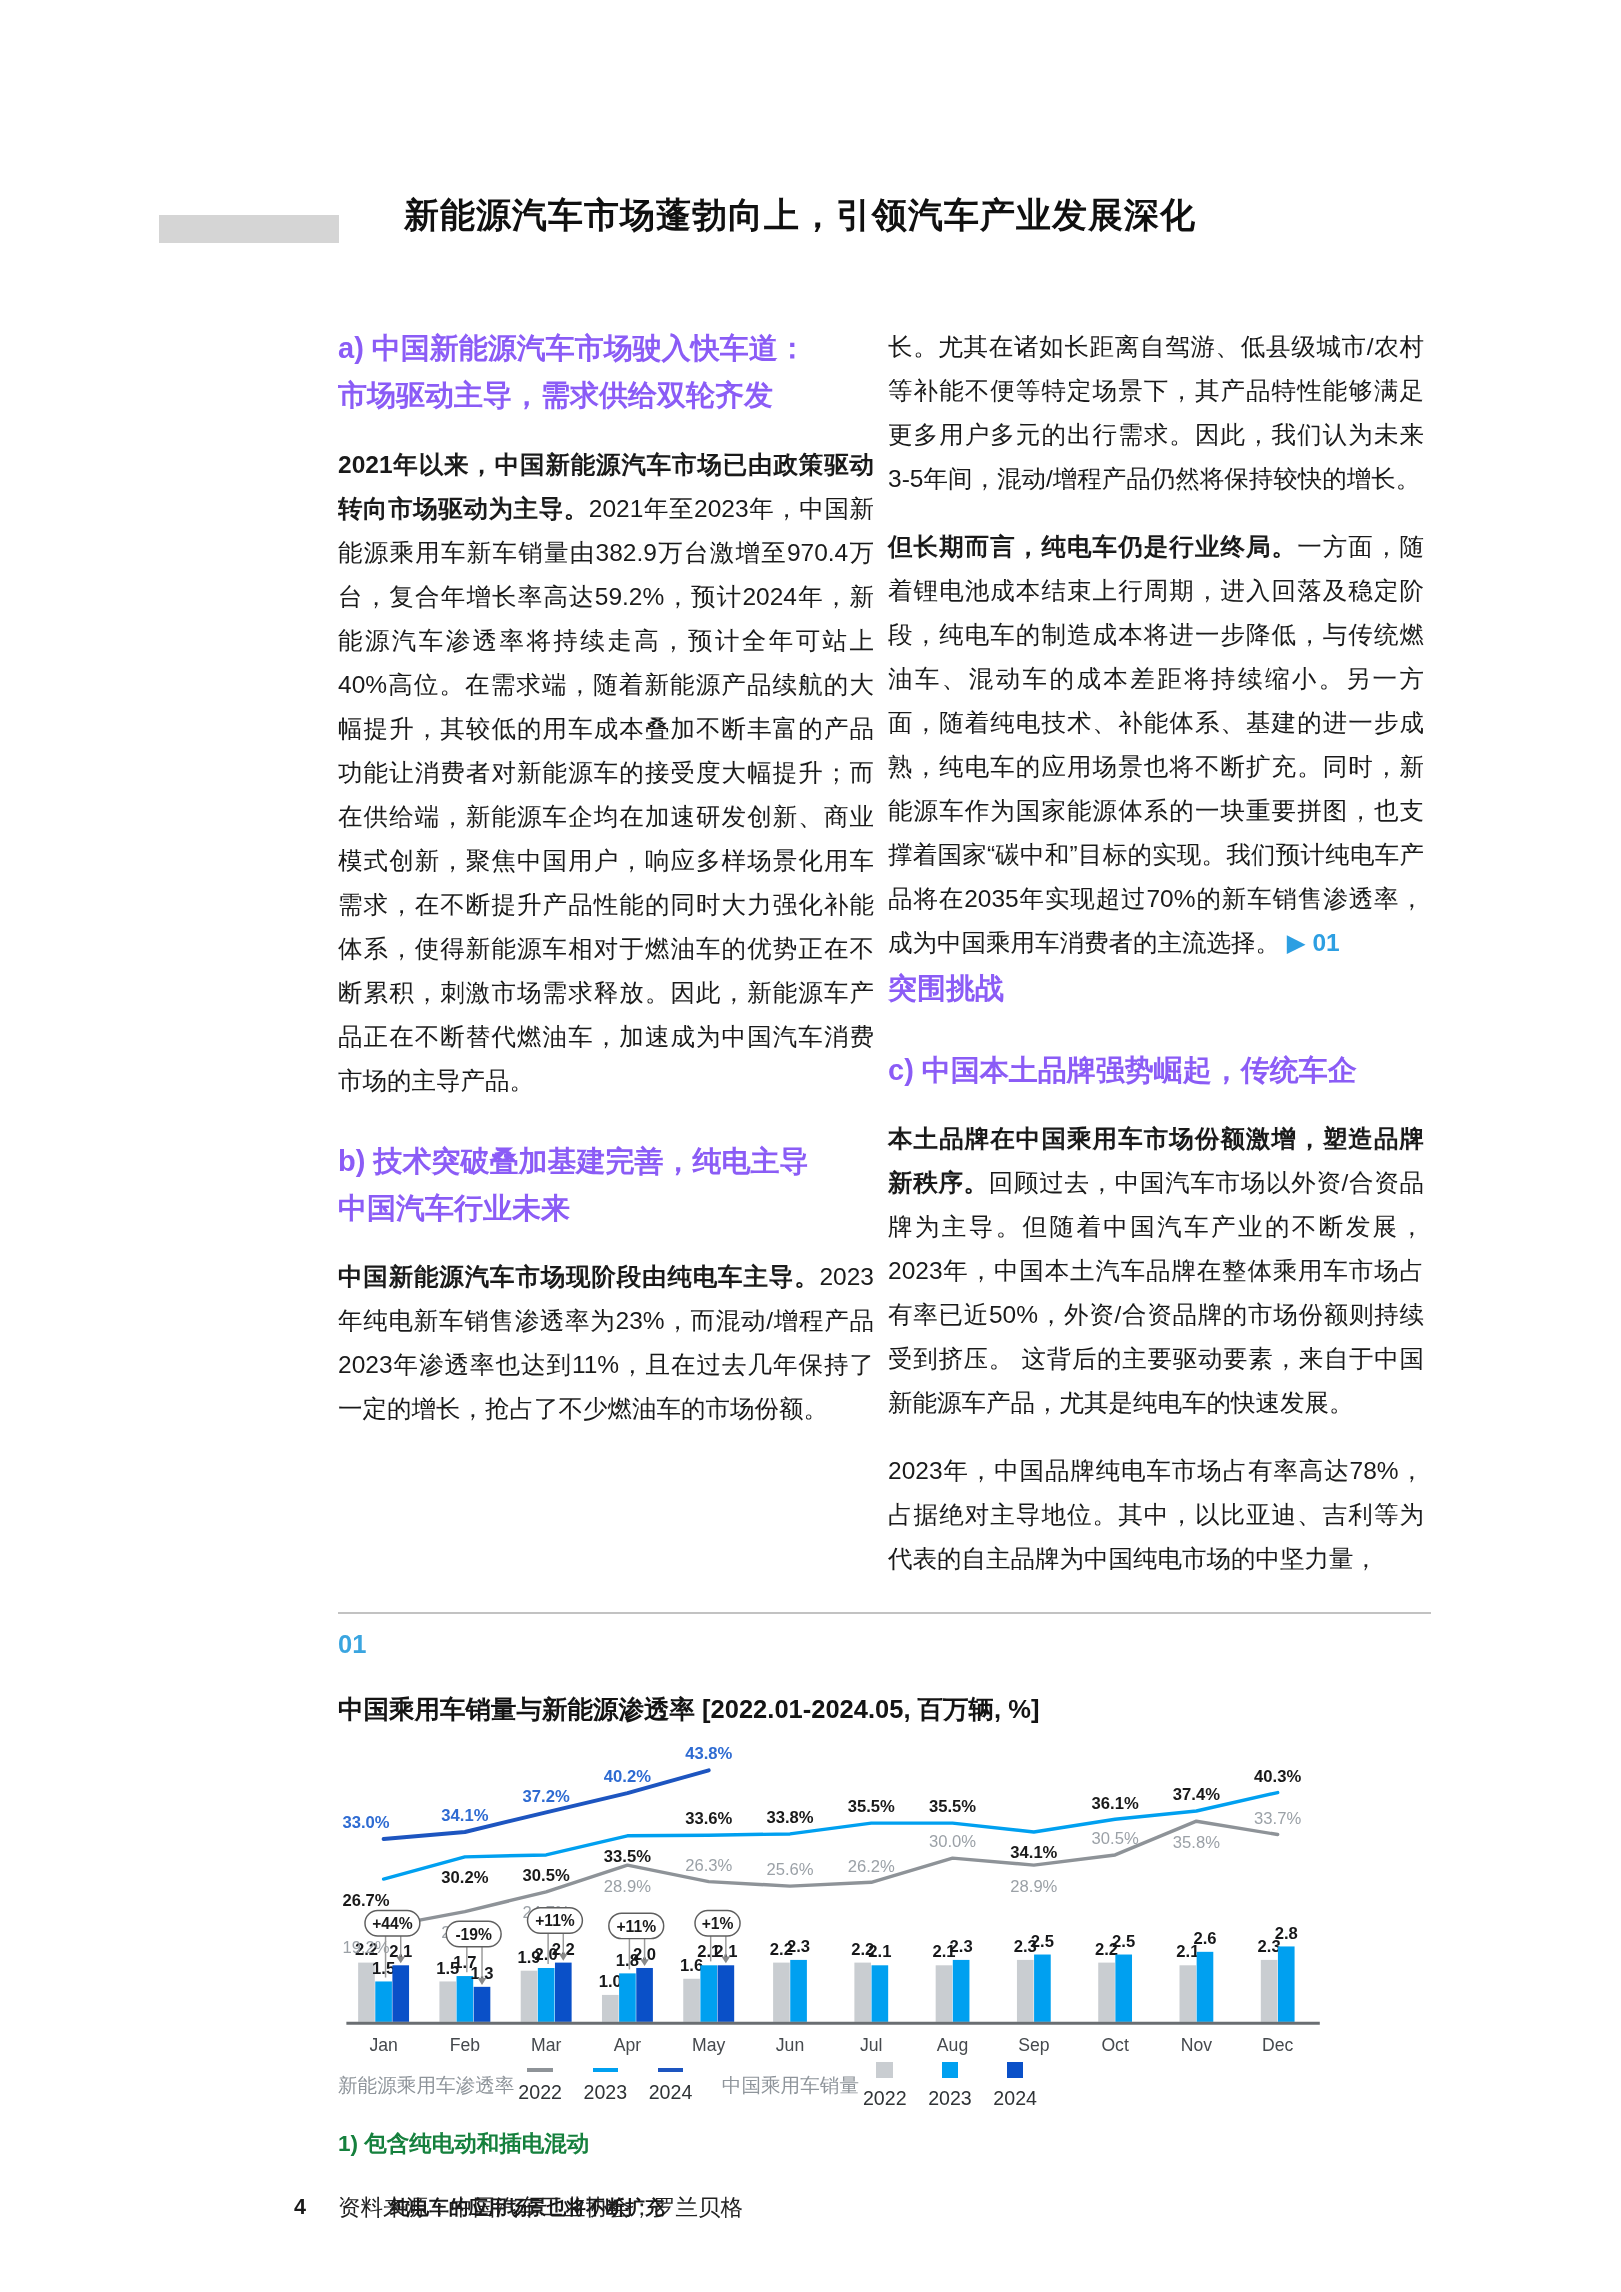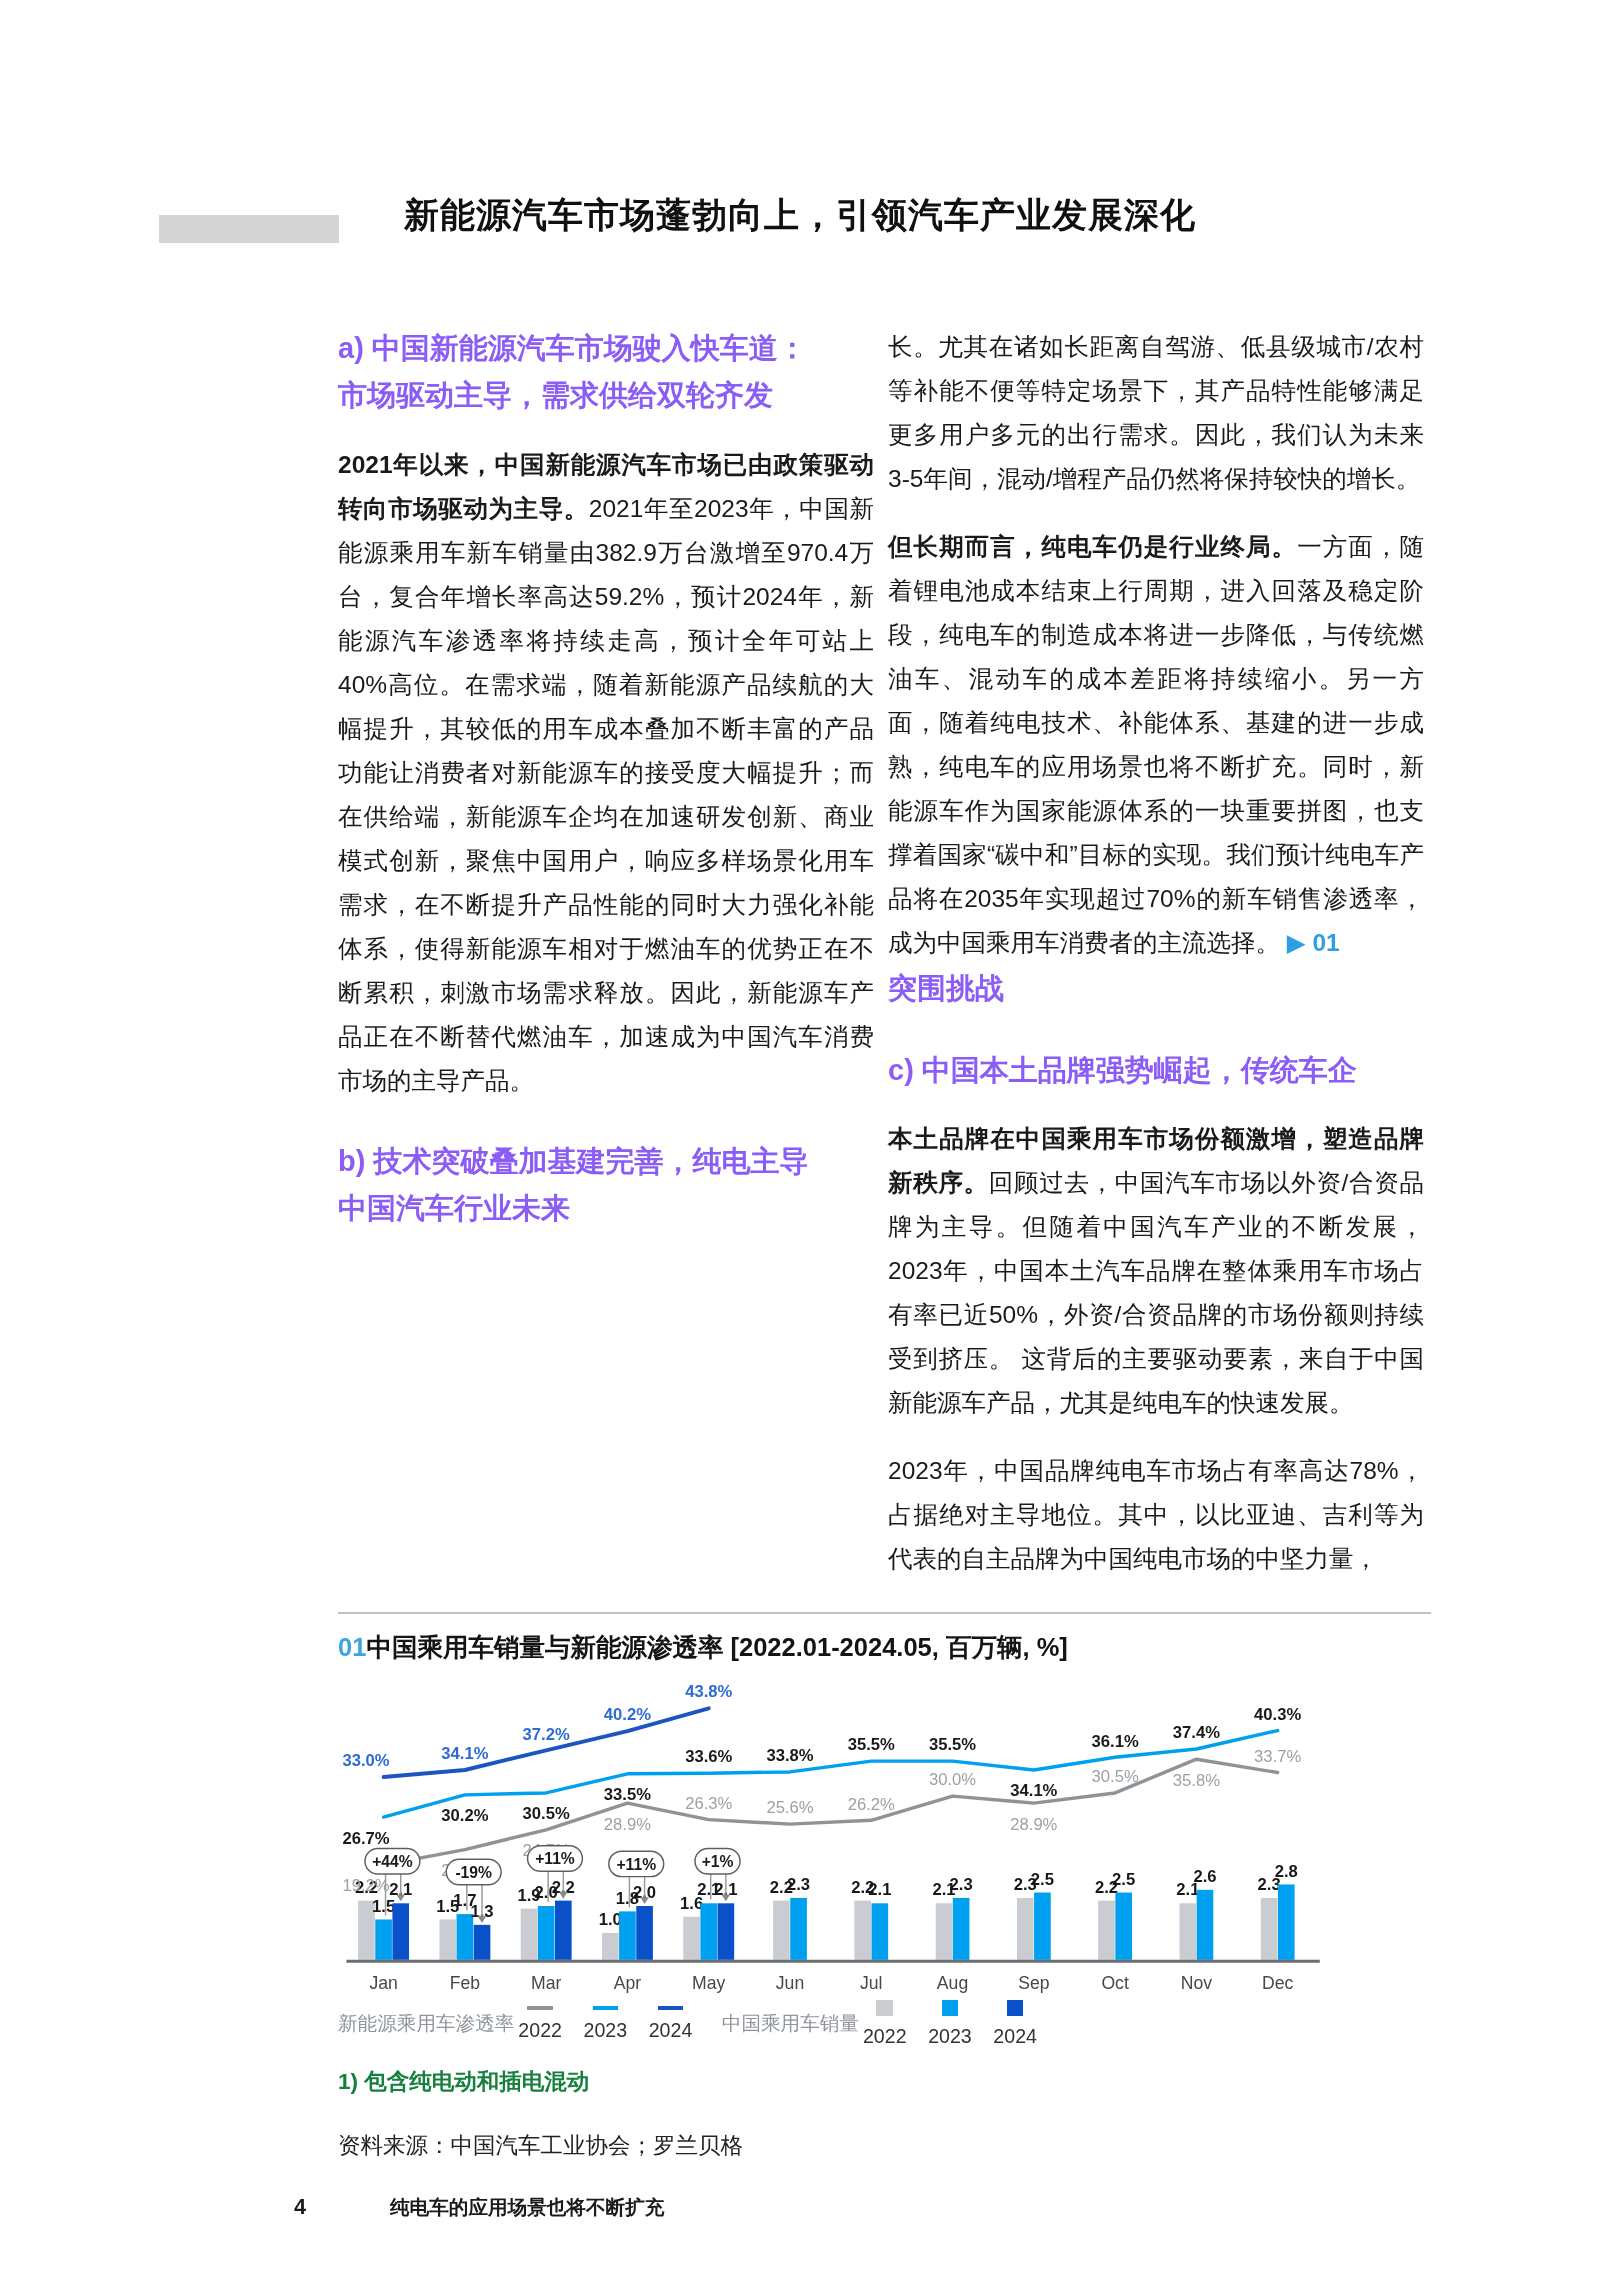--- a/index.html
+++ b/index.html
@@ -14,21 +14,21 @@
   .col-left{left:0;}
   .col-right{left:550px;}
   .sec-h{font-size:29px;font-weight:700;color:#8b5cf6;line-height:47px;}
   .mt-sec{margin-top:35px;}
   p.body{font-size:24.5px;line-height:44px;margin:23.5px 0 0 0;text-align:justify;}
   p.body.tight{margin-top:0;}
   .lead{font-weight:700;}
   .ref{color:#2d9fe2;font-weight:700;white-space:nowrap;}
   
   .chart{position:absolute;left:338px;top:1612px;width:1093px;background:#ffffff;border-top:2px solid #c2c2c2;}
-  .chart-head{display:flex;align-items:baseline;margin-top:15.7px;}
+  .chart-head{display:flex;gap:33px;align-items:baseline;margin-top:15.7px;flex-direction:column;}
   .chart-num{color:#3aa5e0;font-size:25.5px;font-weight:700;}
   .chart-title{font-size:25.5px;font-weight:700;color:#141414;}
   #chart-svg{display:block;margin-top:3.9px;}
   .legend{display:flex;align-items:center;gap:4px;font-size:19.6px;color:#2f3336;margin-top:0;text-align:right;}
   .legend .cap{color:#8f959b;}
   .legend .cap2{margin-left:25.5px;}
   .leg-group{display:flex;align-items:center;gap:21.6px;}
   .leg-item{display:flex;align-items:center;gap:8.8px;flex-direction:column;}
   .sw-line{display:inline-block;width:25.5px;height:3.9px;}
   .sw-sq{display:inline-block;width:16.7px;height:16.7px;}
@@ -48,20 +48,21 @@
   <div class="page-title">新能源汽车市场蓬勃向上，引领汽车产业发展深化</div>
 
   <div class="cols">
     <div class="col col-left">
       <div class="sec-h">a) 中国新能源汽车市场驶入快车道：</div>
       <div class="sec-h">市场驱动主导，需求供给双轮齐发</div>
       <p class="body"><span class="lead">2021年以来，中国新能源汽车市场已由政策驱动转向市场驱动为主导。</span><span>2021年至2023年，中国新能源乘用车新车销量由382.9万台激增至970.4万台，复合年增长率高达59.2%，预计2024年，新能源汽车渗透率将持续走高，预计全年可站上40%高位。在需求端，随着新能源产品续航的大幅提升，其较低的用车成本叠加不断丰富的产品功能让消费者对新能源车的接受度大幅提升；而在供给端，新能源车企均在加速研发创新、商业模式创新，聚焦中国用户，响应多样场景化用车需求，在不断提升产品性能的同时大力强化补能体系，使得新能源车相对于燃油车的优势正在不断累积，刺激市场需求释放。因此，新能源车产品正在不断替代燃油车，加速成为中国汽车消费市场的主导产品。</span></p>
 
       <div class="sec-h mt-sec">b) 技术突破叠加基建完善，纯电主导</div>
       <div class="sec-h">中国汽车行业未来</div>
+      <p class="body"><span class="lead">中国新能源汽车市场现阶段由纯电车主导。</span><span>2023年纯电新车销售渗透率为23%，而混动/增程产品2023年渗透率也达到11%，且在过去几年保持了一定的增长，抢占了不少燃油车的市场份额。</span></p>
     </div>
 
     <div class="col col-right">
       <p class="body tight">长。尤其在诸如长距离自驾游、低县级城市/农村等补能不便等特定场景下，其产品特性能够满足更多用户多元的出行需求。因此，我们认为未来3-5年间，混动/增程产品仍然将保持较快的增长。</p>
       <p class="body"><span class="lead">但长期而言，纯电车仍是行业终局。</span><span>一方面，随着锂电池成本结束上行周期，进入回落及稳定阶段，纯电车的制造成本将进一步降低，与传统燃油车、混动车的成本差距将持续缩小。另一方面，随着纯电技术、补能体系、基建的进一步成熟，纯电车的应用场景也将不断扩充。同时，新能源车作为国家能源体系的一块重要拼图，也支撑着国家“碳中和”目标的实现。我们预计纯电车产品将在2035年实现超过70%的新车销售渗透率，成为中国乘用车消费者的主流选择。</span> <span class="ref">▶ 01</span></p>
 
       <div class="sec-h">突围挑战</div>
       <div class="sec-h mt-sec">c) 中国本土品牌强势崛起，传统车企</div>
       <p class="body"><span class="lead">本土品牌在中国乘用车市场份额激增，塑造品牌新秩序。</span><span>回顾过去，中国汽车市场以外资/合资品牌为主导。但随着中国汽车产业的不断发展，2023年，中国本土汽车品牌在整体乘用车市场占有率已近50%，外资/合资品牌的市场份额则持续受到挤压。 这背后的主要驱动要素，来自于中国新能源车产品，尤其是纯电车的快速发展。</span></p>
       <p class="body">2023年，中国品牌纯电车市场占有率高达78%，占据绝对主导地位。其中，以比亚迪、吉利等为代表的自主品牌为中国纯电市场的中坚力量，</p>

